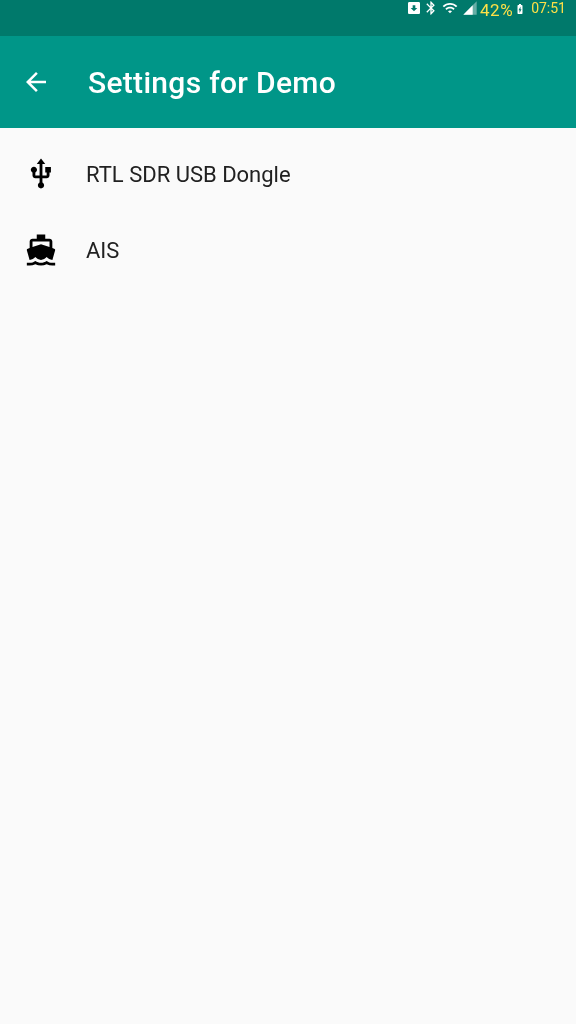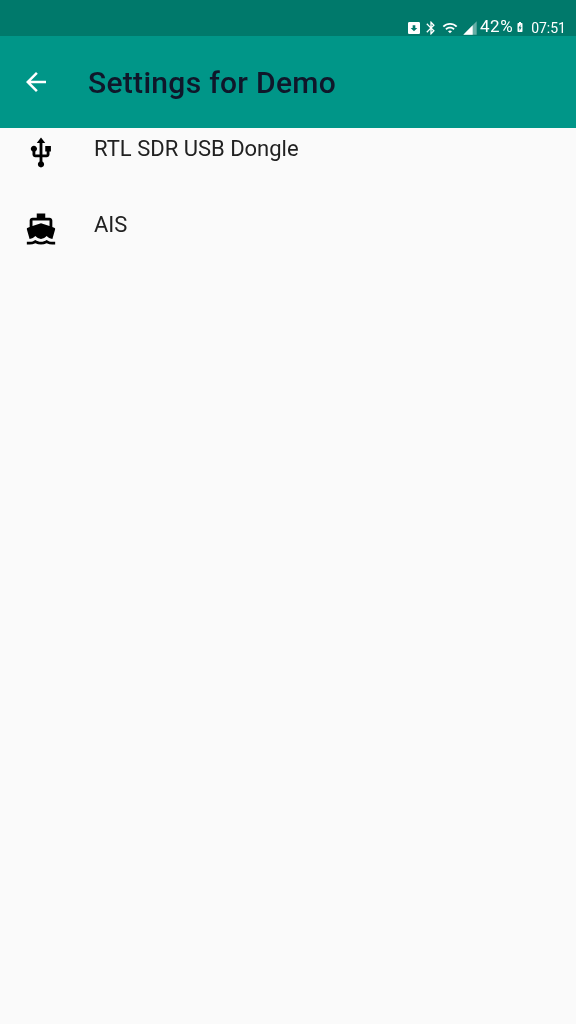--- a/index.html
+++ b/index.html
@@ -8,58 +8,58 @@
       height: 1024px;
       font-family: Roboto, -apple-system, sans-serif;
       background: #fafafa;
       overflow: hidden;
     }
     .statusbar {
       height: 36px;
       background: #00796b;
       display: flex;
       justify-content: flex-end;
-      align-items: flex-end;
+      align-items: flex-start;
       padding: 0 10px;
       gap: 1px;
-      color: #ffffff;
+      color: #fde047;
       font-size: 17px;
     }
     .statusbar .icon-slot { display: inline-flex; align-items: center; }
     .statusbar .battery { font-size: 17px; letter-spacing: 0.5px; }
     .statusbar .time { font-size: 14px; margin-left: 4px; }
     .appbar {
       height: 92px;
       background: #009688;
       display: flex;
       align-items: center;
       padding: 0 20px;
       gap: 36px;
-      color: #0f172a;
+      color: #ffffff;
     }
     .appbar .back-btn {
       width: 32px; height: 32px;
       display: inline-flex; align-items: center; justify-content: center;
       cursor: pointer;
     }
     .appbar .title {
       font-size: 30px;
       font-weight: 500;
       letter-spacing: 0.3px;
     }
     .content {
       background: #fafafa;
       padding-top: 8px;
     }
     .list-item {
       display: flex;
-      align-items: flex-start;
+      align-items: center;
       height: 76px;
       padding: 0 20px;
-      gap: 32px;
+      gap: 24px;
       cursor: pointer;
     }
     .list-item .item-icon {
       width: 42px;
       display: inline-flex;
       align-items: center;
       justify-content: center;
       color: #000;
     }
     .list-item .item-label {

